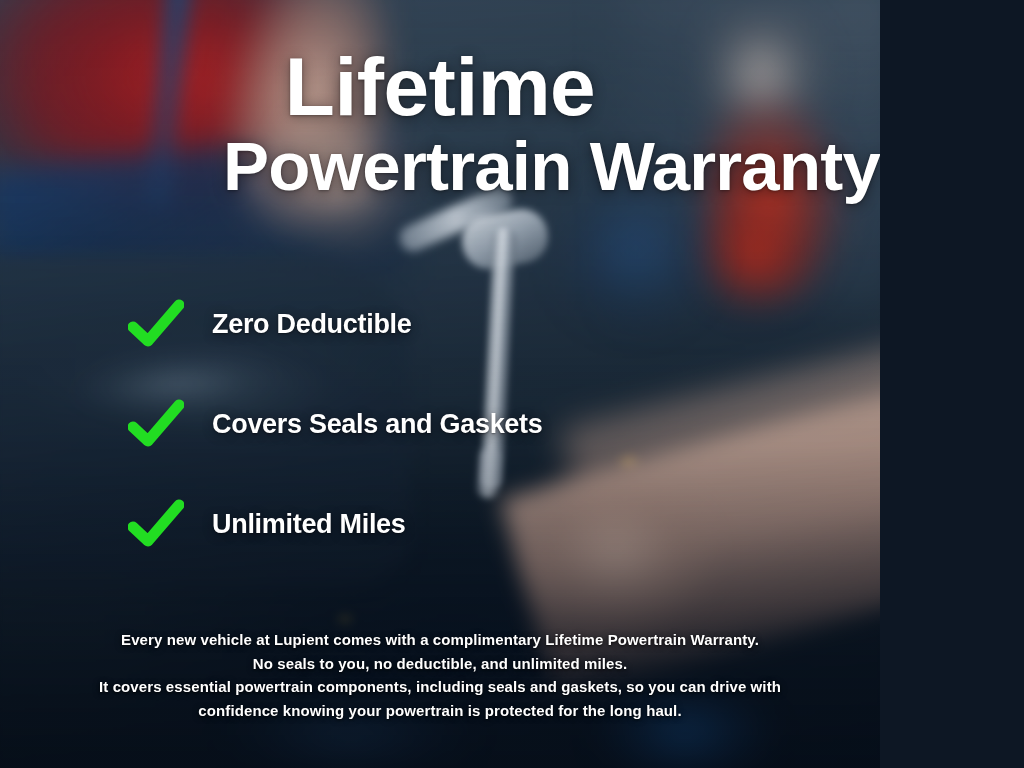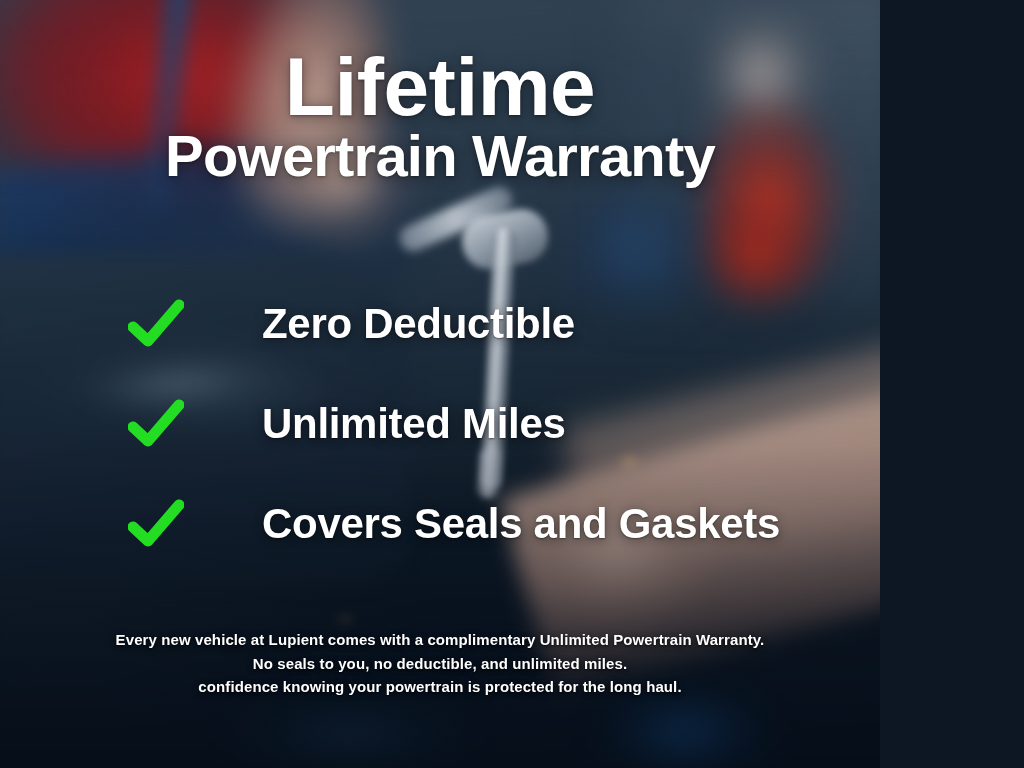--- a/index.html
+++ b/index.html
@@ -221,35 +221,35 @@
   .headline {
     position:absolute; left:0; right:0; top:46px;
     text-align:center;
     color:#ffffff;
     font-weight:700;
     letter-spacing:-0.5px;
     line-height:0.99;
     text-shadow:0 2px 14px rgba(0,0,0,0.42), 0 1px 3px rgba(0,0,0,0.35);
   }
   .headline .line1 { display:block; font-size:82px; }
-  .headline .line2 { display:block; font-size:58px; letter-spacing:-0.8px; }
+  .headline .line2 { display:block; font-size:69px; margin-top:6px; letter-spacing:-0.8px;text-align:right; }
 
   .feature-list {
     position:absolute; left:128px; top:292px; width:820px;
     list-style:none;
   }
   .feature-item {
     display:flex; align-items:center;
     height:64px; margin-bottom:36px;
   }
   .check-icon { flex:0 0 auto; width:56px; height:50px; display:block; }
   .feature-label {
-    margin-left:78px;
+    margin-left:28px;
     color:#ffffff;
-    font-size:42px;
+    font-size:27px;
     font-weight:700;
     letter-spacing:-0.3px;
     white-space:nowrap;
     text-shadow:0 2px 11px rgba(0,0,0,0.45), 0 1px 2px rgba(0,0,0,0.4);
   }
 
   .body-copy {
     position:absolute; left:0; right:0; top:628px;
     text-align:center;
     color:#ffffff;
@@ -306,32 +306,33 @@
         <svg class="check-icon" viewBox="0 0 56 50" aria-hidden="true">
           <path d="M5 28 L20 42 L51 6" fill="none" stroke="#22DD22" stroke-width="11" stroke-linecap="round" stroke-linejoin="round"></path>
         </svg>
         <span class="feature-label">Zero Deductible</span>
       </li>
 
       <li class="feature-item">
         <svg class="check-icon" viewBox="0 0 56 50" aria-hidden="true">
           <path d="M5 28 L20 42 L51 6" fill="none" stroke="#22DD22" stroke-width="11" stroke-linecap="round" stroke-linejoin="round"></path>
         </svg>
-        <span class="feature-label">Unlimited Miles</span>
+        <span class="feature-label">Covers Seals and Gaskets</span>
       </li>
 
       <li class="feature-item">
         <svg class="check-icon" viewBox="0 0 56 50" aria-hidden="true">
           <path d="M5 28 L20 42 L51 6" fill="none" stroke="#22DD22" stroke-width="11" stroke-linecap="round" stroke-linejoin="round"></path>
         </svg>
-        <span class="feature-label">Covers Seals and Gaskets</span>
+        <span class="feature-label">Unlimited Miles</span>
       </li>
 
     </ul>
 
     <p class="body-copy">
-      <span>Every new vehicle at Lupient comes with a complimentary Unlimited Powertrain Warranty.</span>
+      <span>Every new vehicle at Lupient comes with a complimentary Lifetime Powertrain Warranty.</span>
       <span>No seals to you, no deductible, and unlimited miles.</span>
+      <span>It covers essential powertrain components, including seals and gaskets, so you can drive with</span>
       <span>confidence knowing your powertrain is protected for the long haul.</span>
     </p>
 
   </div>
 </div>
 
 </body></html>

